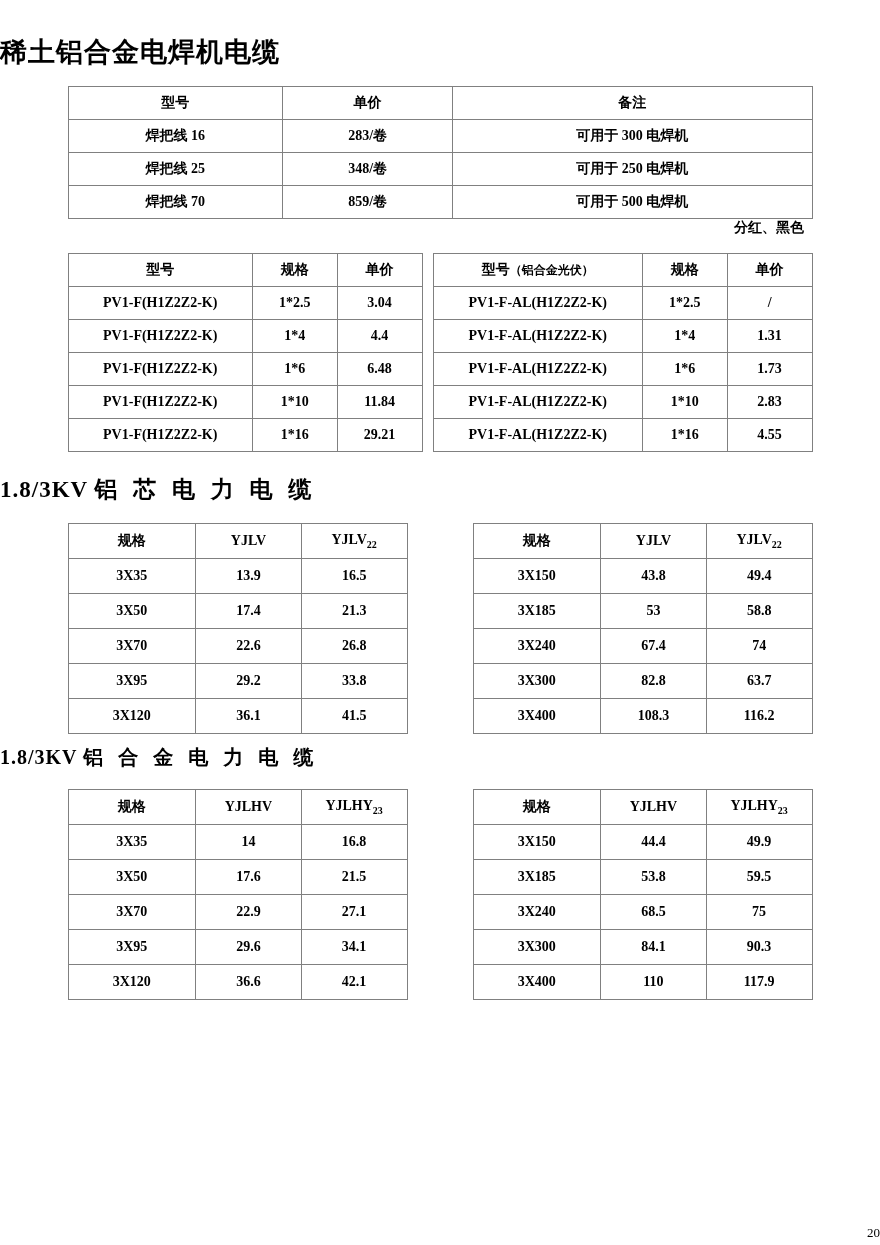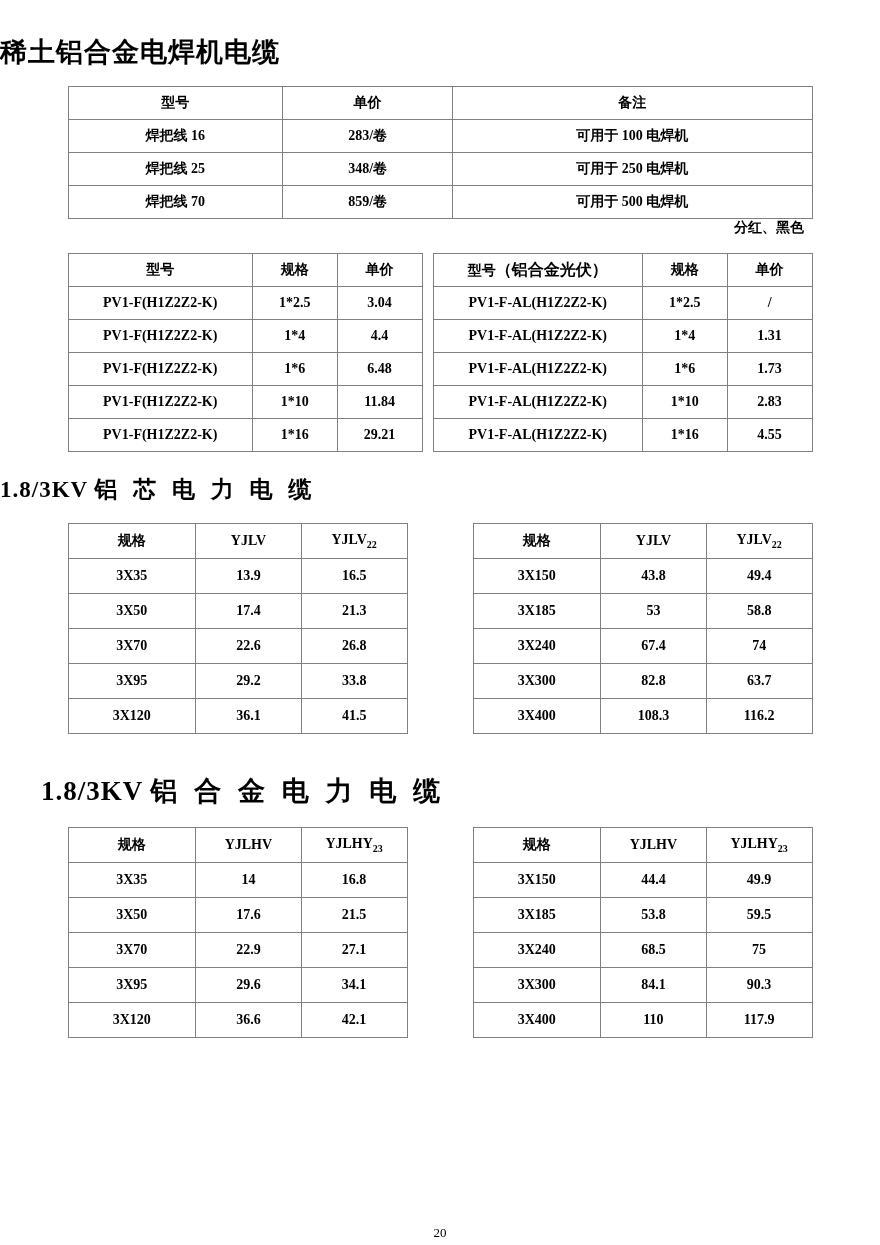--- a/index.html
+++ b/index.html
@@ -40,25 +40,24 @@
     margin-top: 18px;
     margin-bottom: 0;
   }
   .title-3 {
     font-size: 23px;
     letter-spacing: 1px;
     margin-top: 22px;
     margin-bottom: 0;
   }
   .title-4 {
-    font-size: 27px;
+    font-size: 20px;
     letter-spacing: 1px;
-    margin-top: 39px;
+    margin-top: 10px;
     margin-bottom: 0;
-    padding-left: 41px;
   }
   .title-spread {
     letter-spacing: 5px;
   }
 
   .note-right {
     position: absolute;
     right: 76px;
     font-size: 14px;
     font-weight: bold;
@@ -98,21 +97,21 @@
   }
   .tbl-pv-left { width: 355px; }
   .tbl-pv-right { width: 380px; }
   .tbl-pv-left col.a1 { width: 185px; }
   .tbl-pv-left col.a2 { width: 85px; }
   .tbl-pv-left col.a3 { width: 85px; }
   .tbl-pv-right col.b1 { width: 210px; }
   .tbl-pv-right col.b2 { width: 85px; }
   .tbl-pv-right col.b3 { width: 85px; }
   .tbl-pv-left td, .tbl-pv-right td { height: 33px; }
-  .small-head { font-size: 16px; }
+  .small-head { font-size: 12px; }
 
   
   .pwr-wrap {
     width: 745px;
     margin: 18px auto 0 auto;
     display: flex;
     justify-content: space-between;
   }
   .tbl-pwr { width: 340px; }
   .tbl-pwr col.p1 { width: 128px; }
@@ -123,21 +122,21 @@
   sub {
     font-size: 10px;
     vertical-align: sub;
   }
 
   .page-number {
     position: absolute;
     bottom: 38px;
     left: 0;
     width: 880px;
-    text-align: center;
+    text-align: right;
     font-size: 13px;
     font-family: "Liberation Serif", serif;
   }
 </style>
 </head>
 <body>
 
 <div class="page">
 
   <div class="section-title title-1">稀土铝合金电焊机电缆</div>
@@ -150,21 +149,21 @@
       </colgroup>
     <tbody>
       <tr>
         <td>型号</td>
         <td>单价</td>
         <td>备注</td>
       </tr>
       <tr>
         <td>焊把线 16</td>
         <td>283/卷</td>
-        <td>可用于 100 电焊机</td>
+        <td>可用于 300 电焊机</td>
       </tr>
       <tr>
         <td>焊把线 25</td>
         <td>348/卷</td>
         <td>可用于 250 电焊机</td>
       </tr>
       <tr>
         <td>焊把线 70</td>
         <td>859/卷</td>
         <td>可用于 500 电焊机</td>

